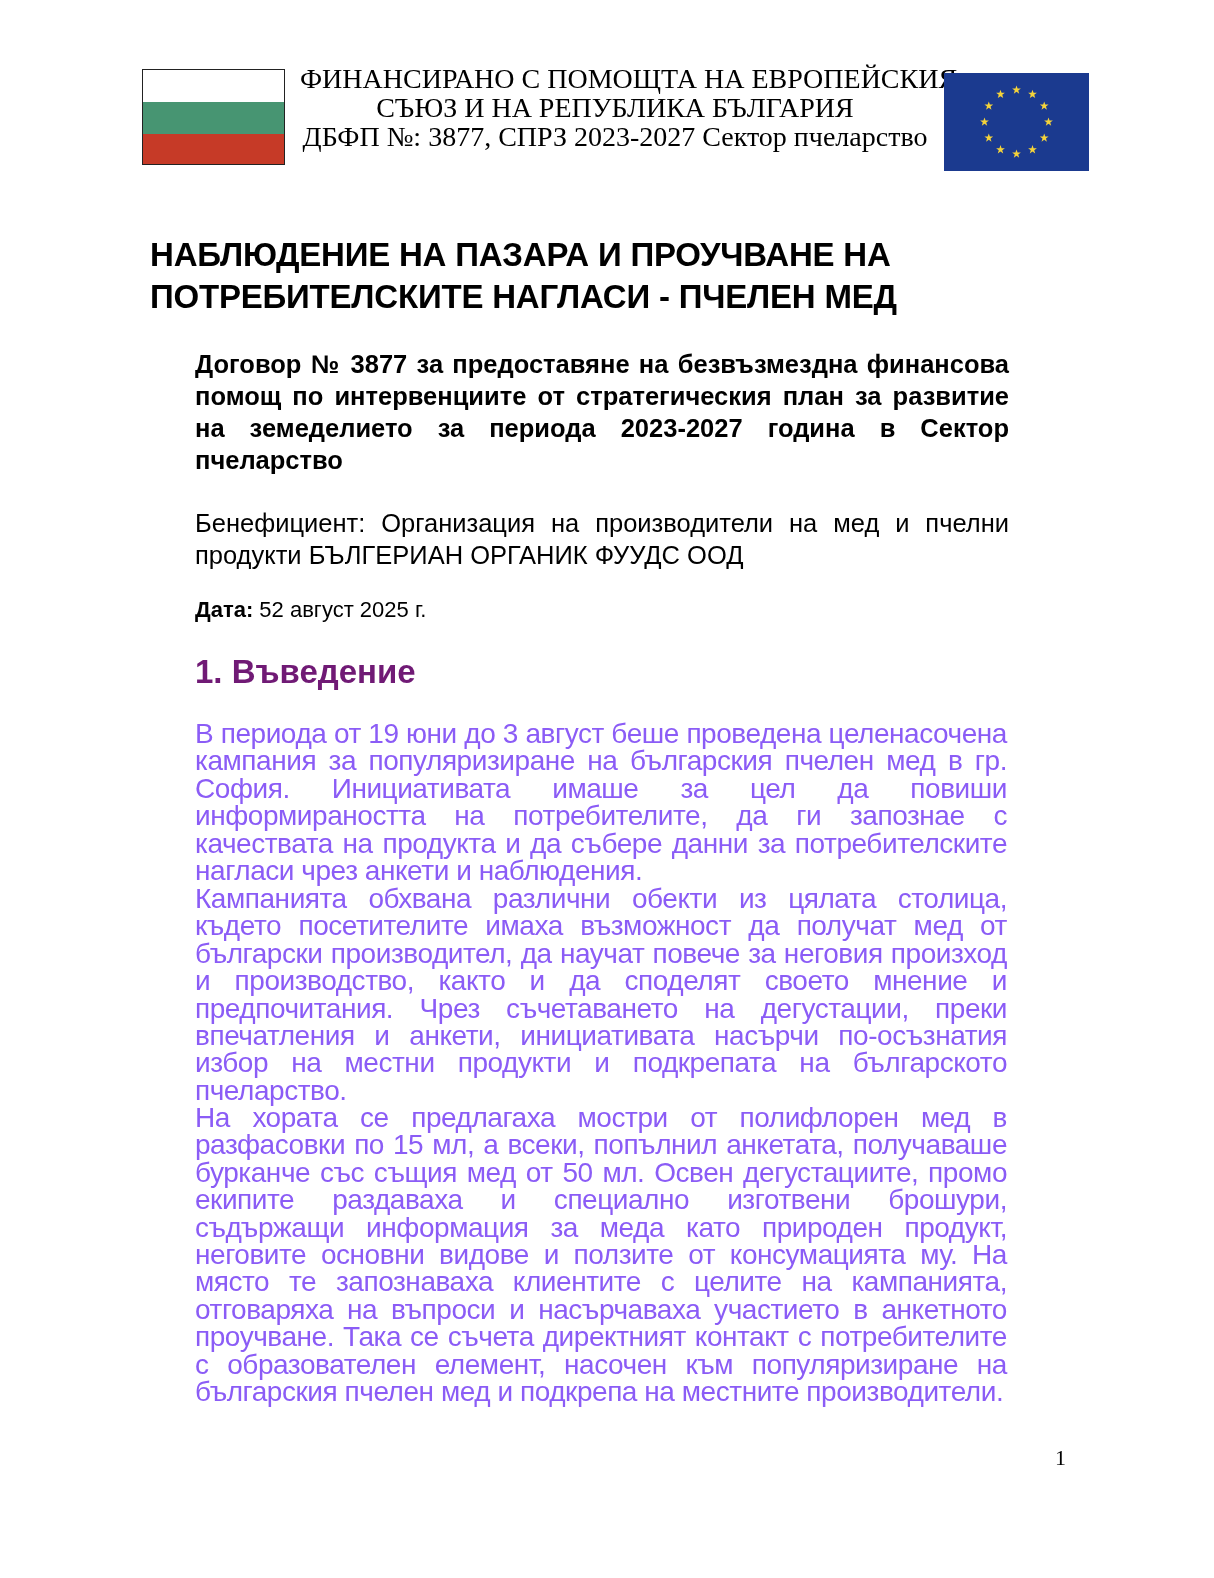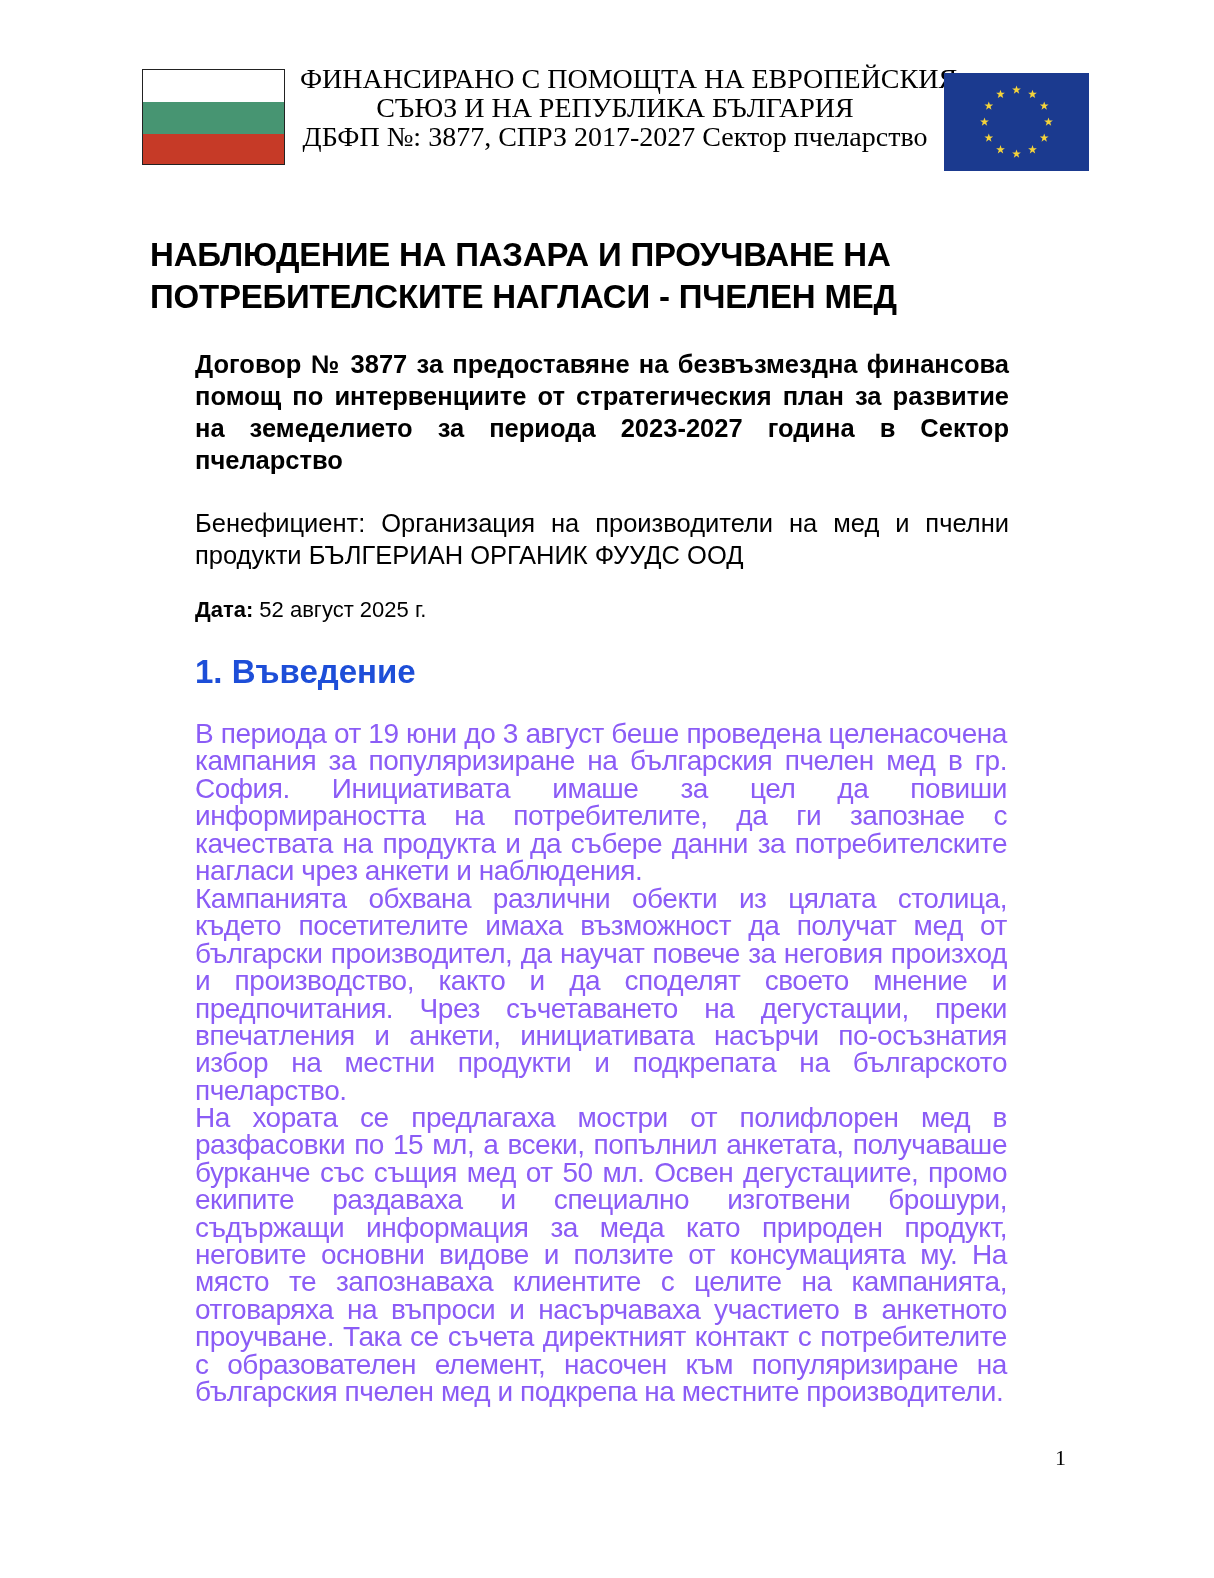--- a/index.html
+++ b/index.html
@@ -39,21 +39,21 @@
   }
   .beneficiary {
     top: 507px; font-weight: normal; font-size: 25.5px; line-height: 32px; text-align: justify;
   }
   .date-line { top: 596px; font-size: 22px; line-height: 28px; }
   .date-line b { font-weight: bold; }
 
   .section-heading {
     position: absolute; left: 195px; top: 650px;
     font-family: "Liberation Sans", "DejaVu Sans", sans-serif;
-    font-weight: bold; font-size: 33px; line-height: 44px; color: #1d4ed8;
+    font-weight: bold; font-size: 33px; line-height: 44px; color: #701a75;
   }
 
   .para {
     position: absolute; left: 195px; width: 812px;
     font-family: "Liberation Sans", "DejaVu Sans", sans-serif;
     font-size: 28px; line-height: 27.4px; text-align: justify; color: #8b5cf6;
     letter-spacing: -0.45px;
   }
   .p1 { top: 720px; }
   .p2 { top: 885px; }
@@ -69,21 +69,21 @@
 
 <div class="bg-flag">
   <div class="stripe" style="background:#ffffff;"></div>
   <div class="stripe" style="background:#479572;"></div>
   <div class="stripe" style="background:#c63a27;"></div>
 </div>
 
 <div class="header-text">
   <div>ФИНАНСИРАНО С ПОМОЩТА НА ЕВРОПЕЙСКИЯ</div>
   <div>СЪЮЗ И НА РЕПУБЛИКА БЪЛГАРИЯ</div>
-  <div>ДБФП №: 3877, СПРЗ 2017-2027 Сектор пчеларство</div>
+  <div>ДБФП №: 3877, СПРЗ 2023-2027 Сектор пчеларство</div>
 </div>
 
 <div class="eu-flag">
   <svg id="eu-stars" viewBox="0 0 145 98">
       <polygon points="72.50,12.40 73.58,15.51 76.87,15.58 74.25,17.57 75.20,20.72 72.50,18.84 69.80,20.72 70.75,17.57 68.13,15.58 71.42,15.51" fill="#f5d33a"></polygon>
       <polygon points="88.50,16.69 89.58,19.80 92.87,19.87 90.25,21.86 91.20,25.01 88.50,23.13 85.80,25.01 86.75,21.86 84.13,19.87 87.42,19.80" fill="#f5d33a"></polygon>
       <polygon points="100.21,28.40 101.29,31.51 104.59,31.58 101.96,33.57 102.92,36.72 100.21,34.84 97.51,36.72 98.46,33.57 95.84,31.58 99.13,31.51" fill="#f5d33a"></polygon>
       <polygon points="104.50,44.40 105.58,47.51 108.87,47.58 106.25,49.57 107.20,52.72 104.50,50.84 101.80,52.72 102.75,49.57 100.13,47.58 103.42,47.51" fill="#f5d33a"></polygon>
       <polygon points="100.21,60.40 101.29,63.51 104.59,63.58 101.96,65.57 102.92,68.72 100.21,66.84 97.51,68.72 98.46,65.57 95.84,63.58 99.13,63.51" fill="#f5d33a"></polygon>
       <polygon points="88.50,72.11 89.58,75.22 92.87,75.29 90.25,77.28 91.20,80.43 88.50,78.55 85.80,80.43 86.75,77.28 84.13,75.29 87.42,75.22" fill="#f5d33a"></polygon>

